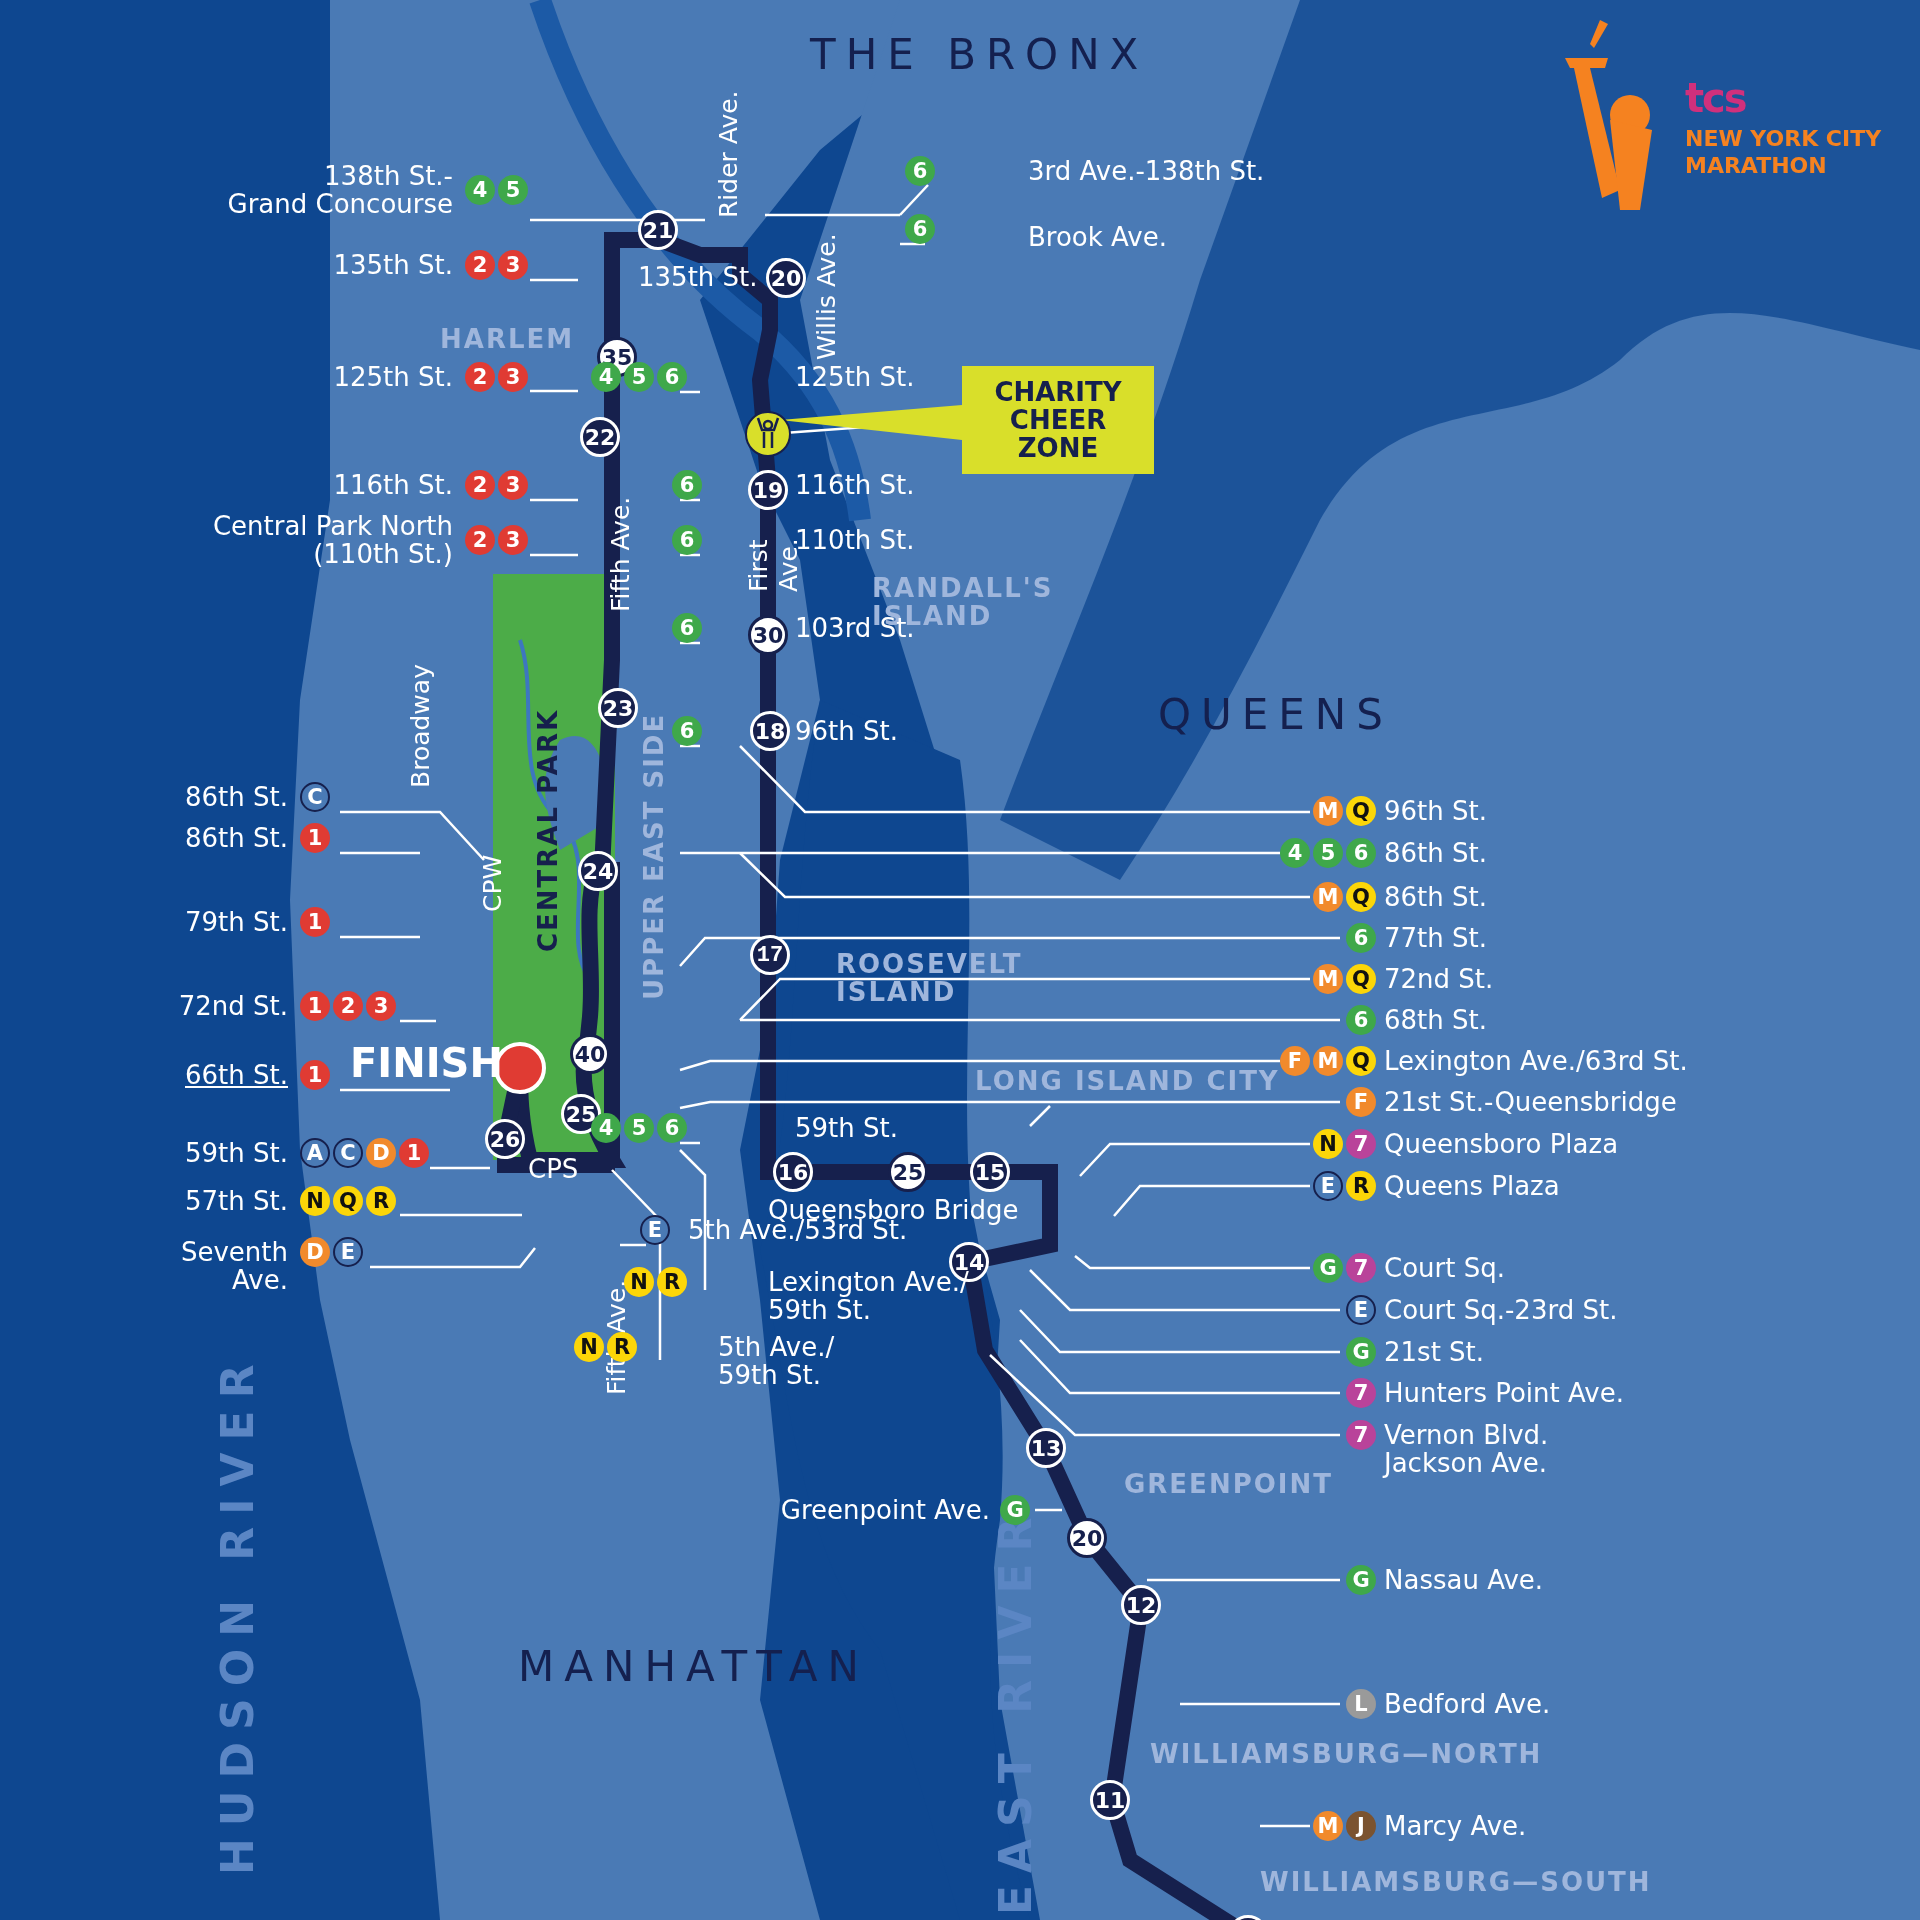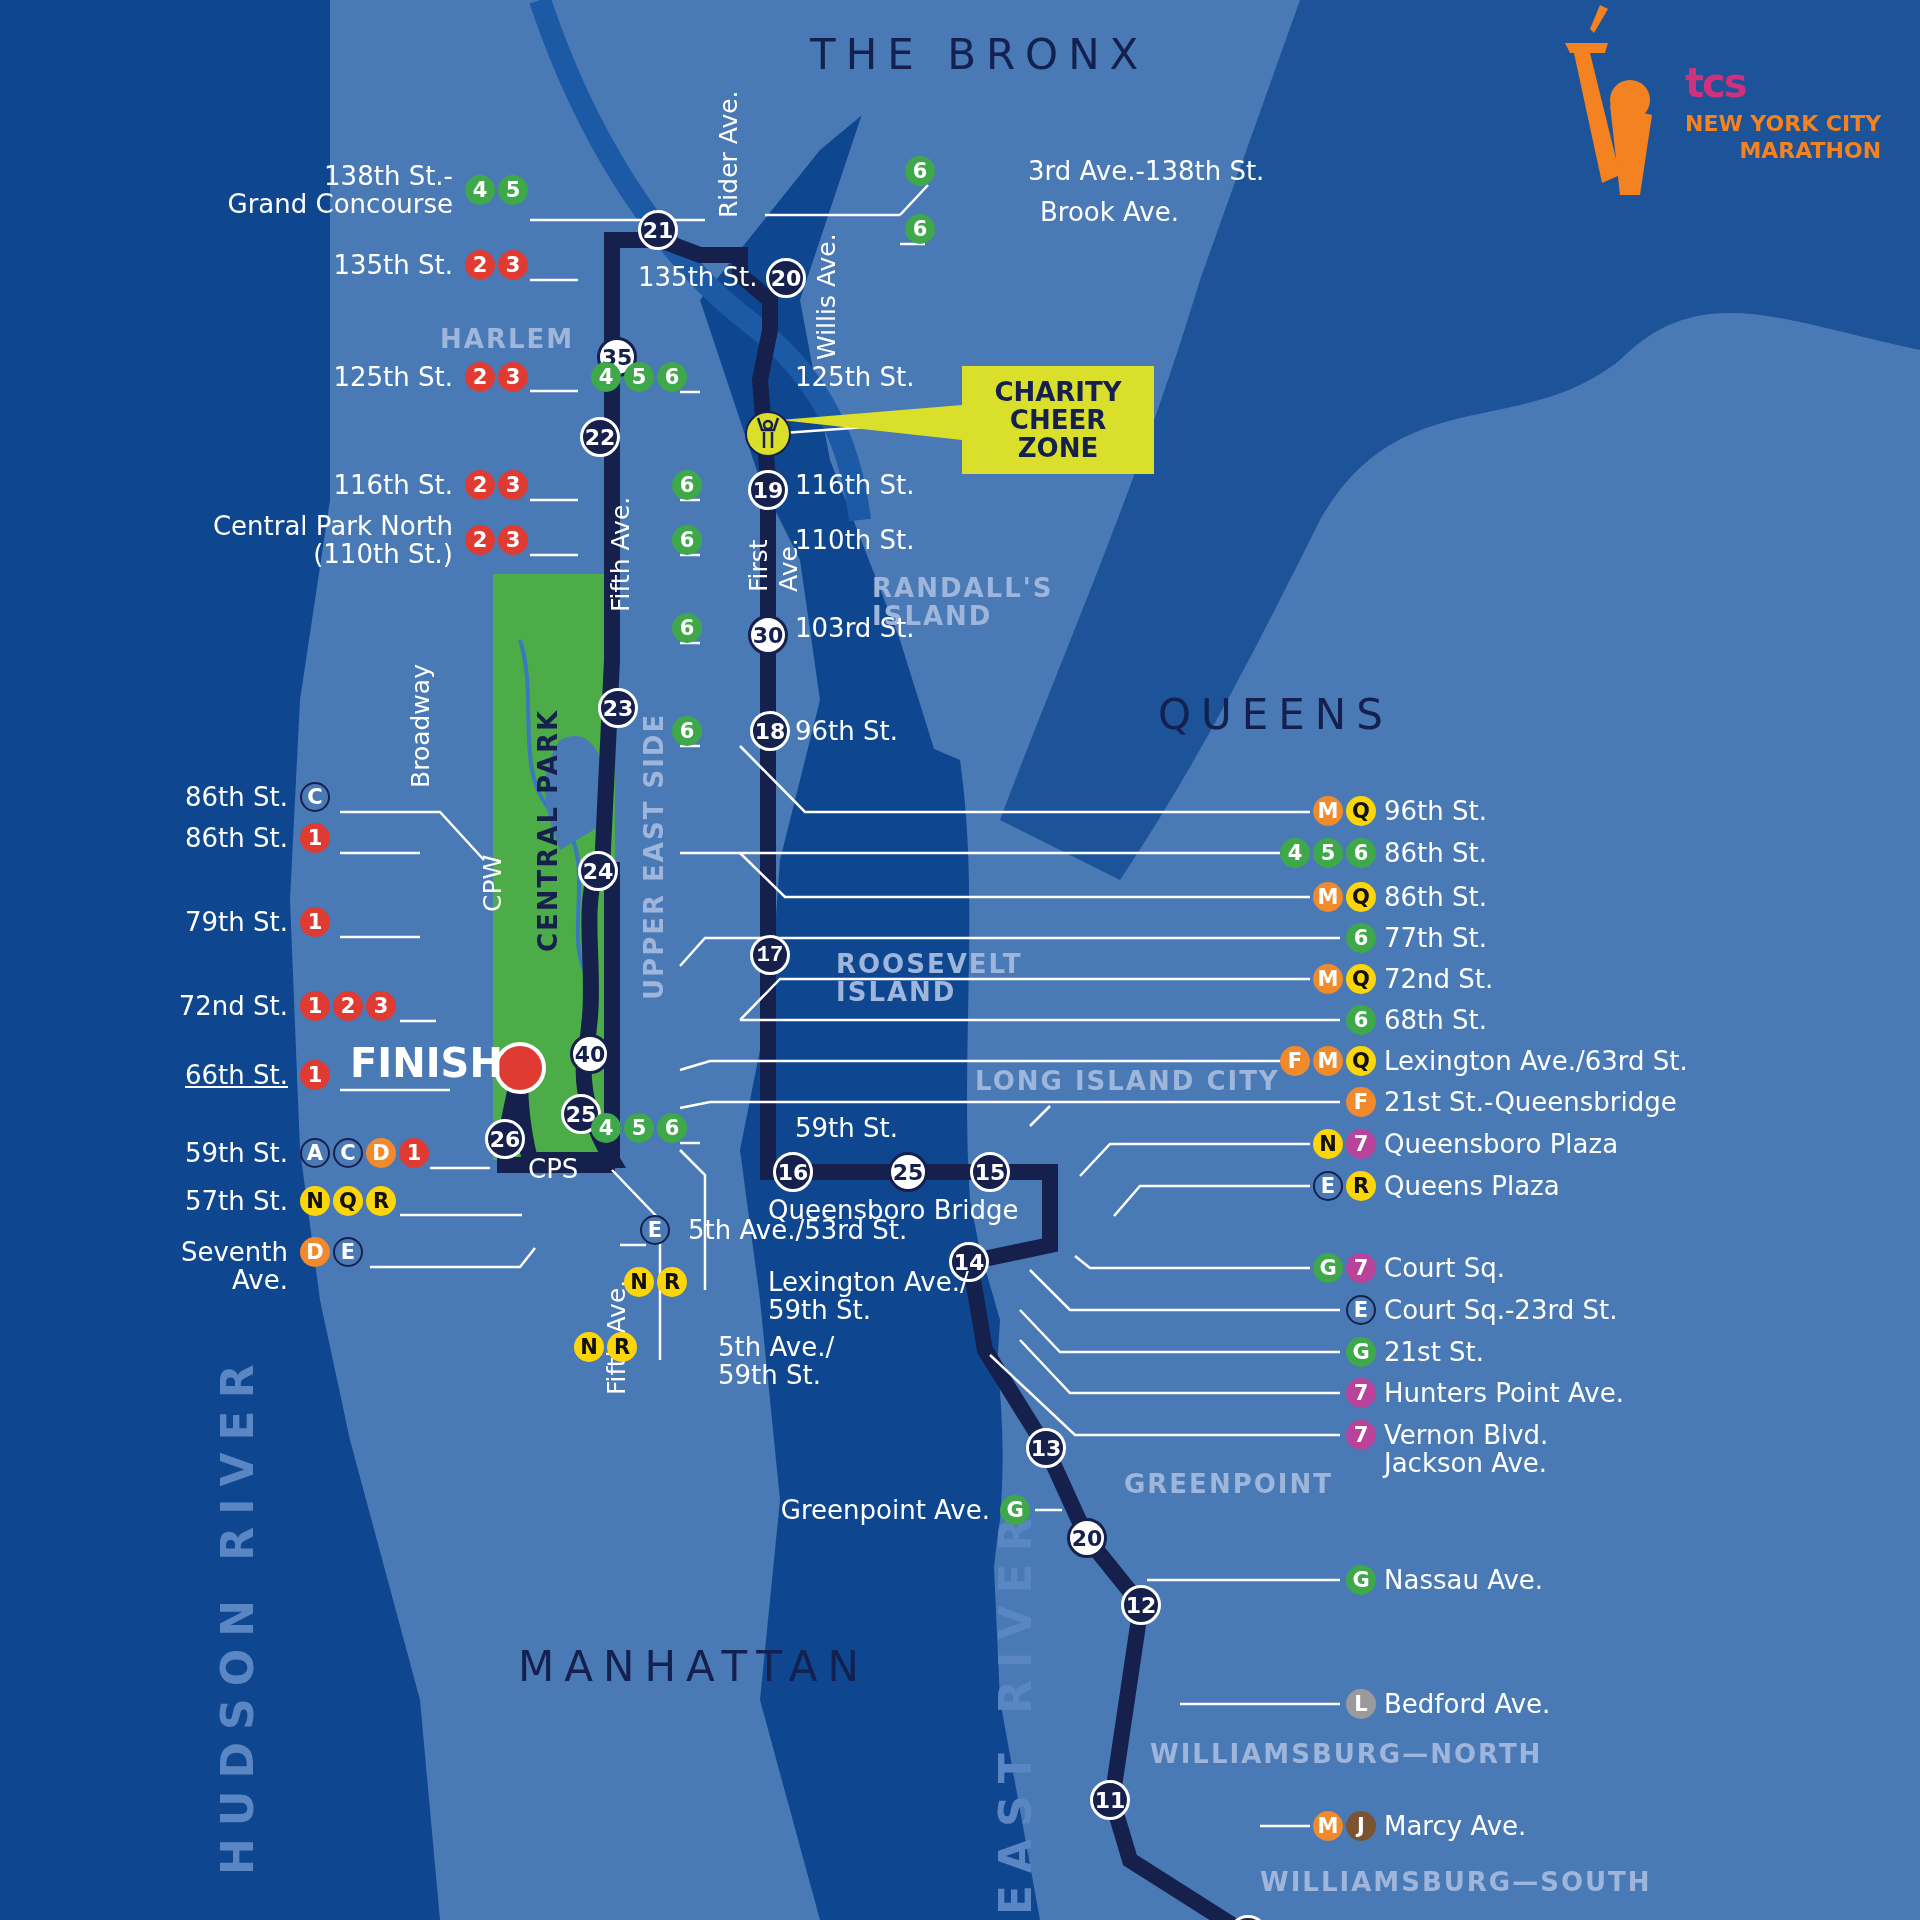--- a/index.html
+++ b/index.html
@@ -10,21 +10,21 @@
   .hood{position:absolute;color:#9fb6dc;font-family:"DejaVu Sans",sans-serif;font-weight:bold;font-size:26px;letter-spacing:2px;line-height:28px;white-space:nowrap;}
   .boro{position:absolute;color:#14204f;font-family:"DejaVu Sans",sans-serif;font-weight:normal;font-size:42px;letter-spacing:10px;white-space:nowrap;}
   .river{position:absolute;color:#5b86c4;font-family:"DejaVu Sans",sans-serif;font-weight:bold;font-size:44px;letter-spacing:12px;white-space:nowrap;transform-origin:left top;transform:rotate(-90deg);}
   .street{position:absolute;color:#fff;font-family:"DejaVu Sans",sans-serif;font-size:25px;white-space:nowrap;transform-origin:left top;transform:rotate(-90deg);}
   .bullets{position:absolute;display:flex;gap:3px;}
   .b{width:30px;height:30px;border-radius:50%;display:flex;align-items:center;justify-content:center;color:#fff;font-family:"DejaVu Sans",sans-serif;font-weight:bold;font-size:21px;line-height:1;box-sizing:border-box;}
   .mile{position:absolute;width:40px;height:40px;margin:-20px 0 0 -20px;border-radius:50%;background:#16204d;border:3px solid #fff;box-sizing:border-box;color:#fff;display:flex;align-items:center;justify-content:center;font-family:"DejaVu Sans",sans-serif;font-weight:bold;font-size:22px;}
   .mile.w{background:#fff;border-color:#16204d;color:#16204d;}
   .cheer-box{position:absolute;left:962px;top:366px;width:192px;height:108px;background:#d9df2a;color:#16204d;font-family:"DejaVu Sans",sans-serif;font-weight:bold;font-size:26px;line-height:28px;text-align:center;display:flex;flex-direction:column;justify-content:center;}
   .finish-lbl{position:absolute;left:350px;top:1040px;color:#fff;font-family:"DejaVu Sans",sans-serif;font-weight:bold;font-size:40px;}
-  .logo{position:absolute;left:1560px;top:5px;width:340px;height:200px;text-align:right;}
+  .logo{position:absolute;left:1560px;top:20px;width:340px;height:200px;}
   .logo .tcs{position:absolute;left:125px;top:55px;font-family:"DejaVu Sans",sans-serif;font-weight:bold;font-size:40px;color:#d0307c;letter-spacing:-2px;}
   .logo .nyc{position:absolute;left:125px;top:105px;color:#f58220;font-family:"DejaVu Sans",sans-serif;font-weight:bold;font-size:22px;line-height:27px;}
 </style>
 </head>
 <body>
 
 <div id="map">
   <svg width="1920" height="1920" viewBox="0 0 1920 1920" style="position:absolute;left:0;top:0">
 
     <path d="M330 0 L1000 0 L820 150 L700 300 L760 480 L800 560 L820 700 L780 860 L770 1000 L740 1150 L760 1300 L780 1500 L760 1700 L820 1920 L440 1920 L420 1700 L350 1440 L320 1300 L300 1150 L290 900 L300 700 L330 500 L330 260 Z" fill="#4a7ab5"></path>
@@ -287,21 +287,21 @@
       </div>
       <div class="bullets" style="left: 905px; top: 156px;">
         <div class="b" style="background: rgb(63, 168, 74); color: rgb(255, 255, 255);">6</div>
       </div>
       <div class="lbl" style="top: 157px; left: 1028px;">
         <div>3rd Ave.-138th St.</div>
       </div>
       <div class="bullets" style="left: 905px; top: 214px;">
         <div class="b" style="background: rgb(63, 168, 74); color: rgb(255, 255, 255);">6</div>
       </div>
-      <div class="lbl" style="top: 198px; left: 1028px; margin-left: 12px;">
+      <div class="lbl" style="top: 223px; left: 1028px;">
         <div>Brook Ave.</div>
       </div>
       <div class="bullets" style="left: 591px; top: 362px;">
         <div class="b" style="background: rgb(63, 168, 74); color: rgb(255, 255, 255);">4</div>
         <div class="b" style="background: rgb(63, 168, 74); color: rgb(255, 255, 255);">5</div>
         <div class="b" style="background: rgb(63, 168, 74); color: rgb(255, 255, 255);">6</div>
       </div>
       <div class="lbl" style="top: 363px; left: 795px;">
         <div>125th St.</div>
       </div>

